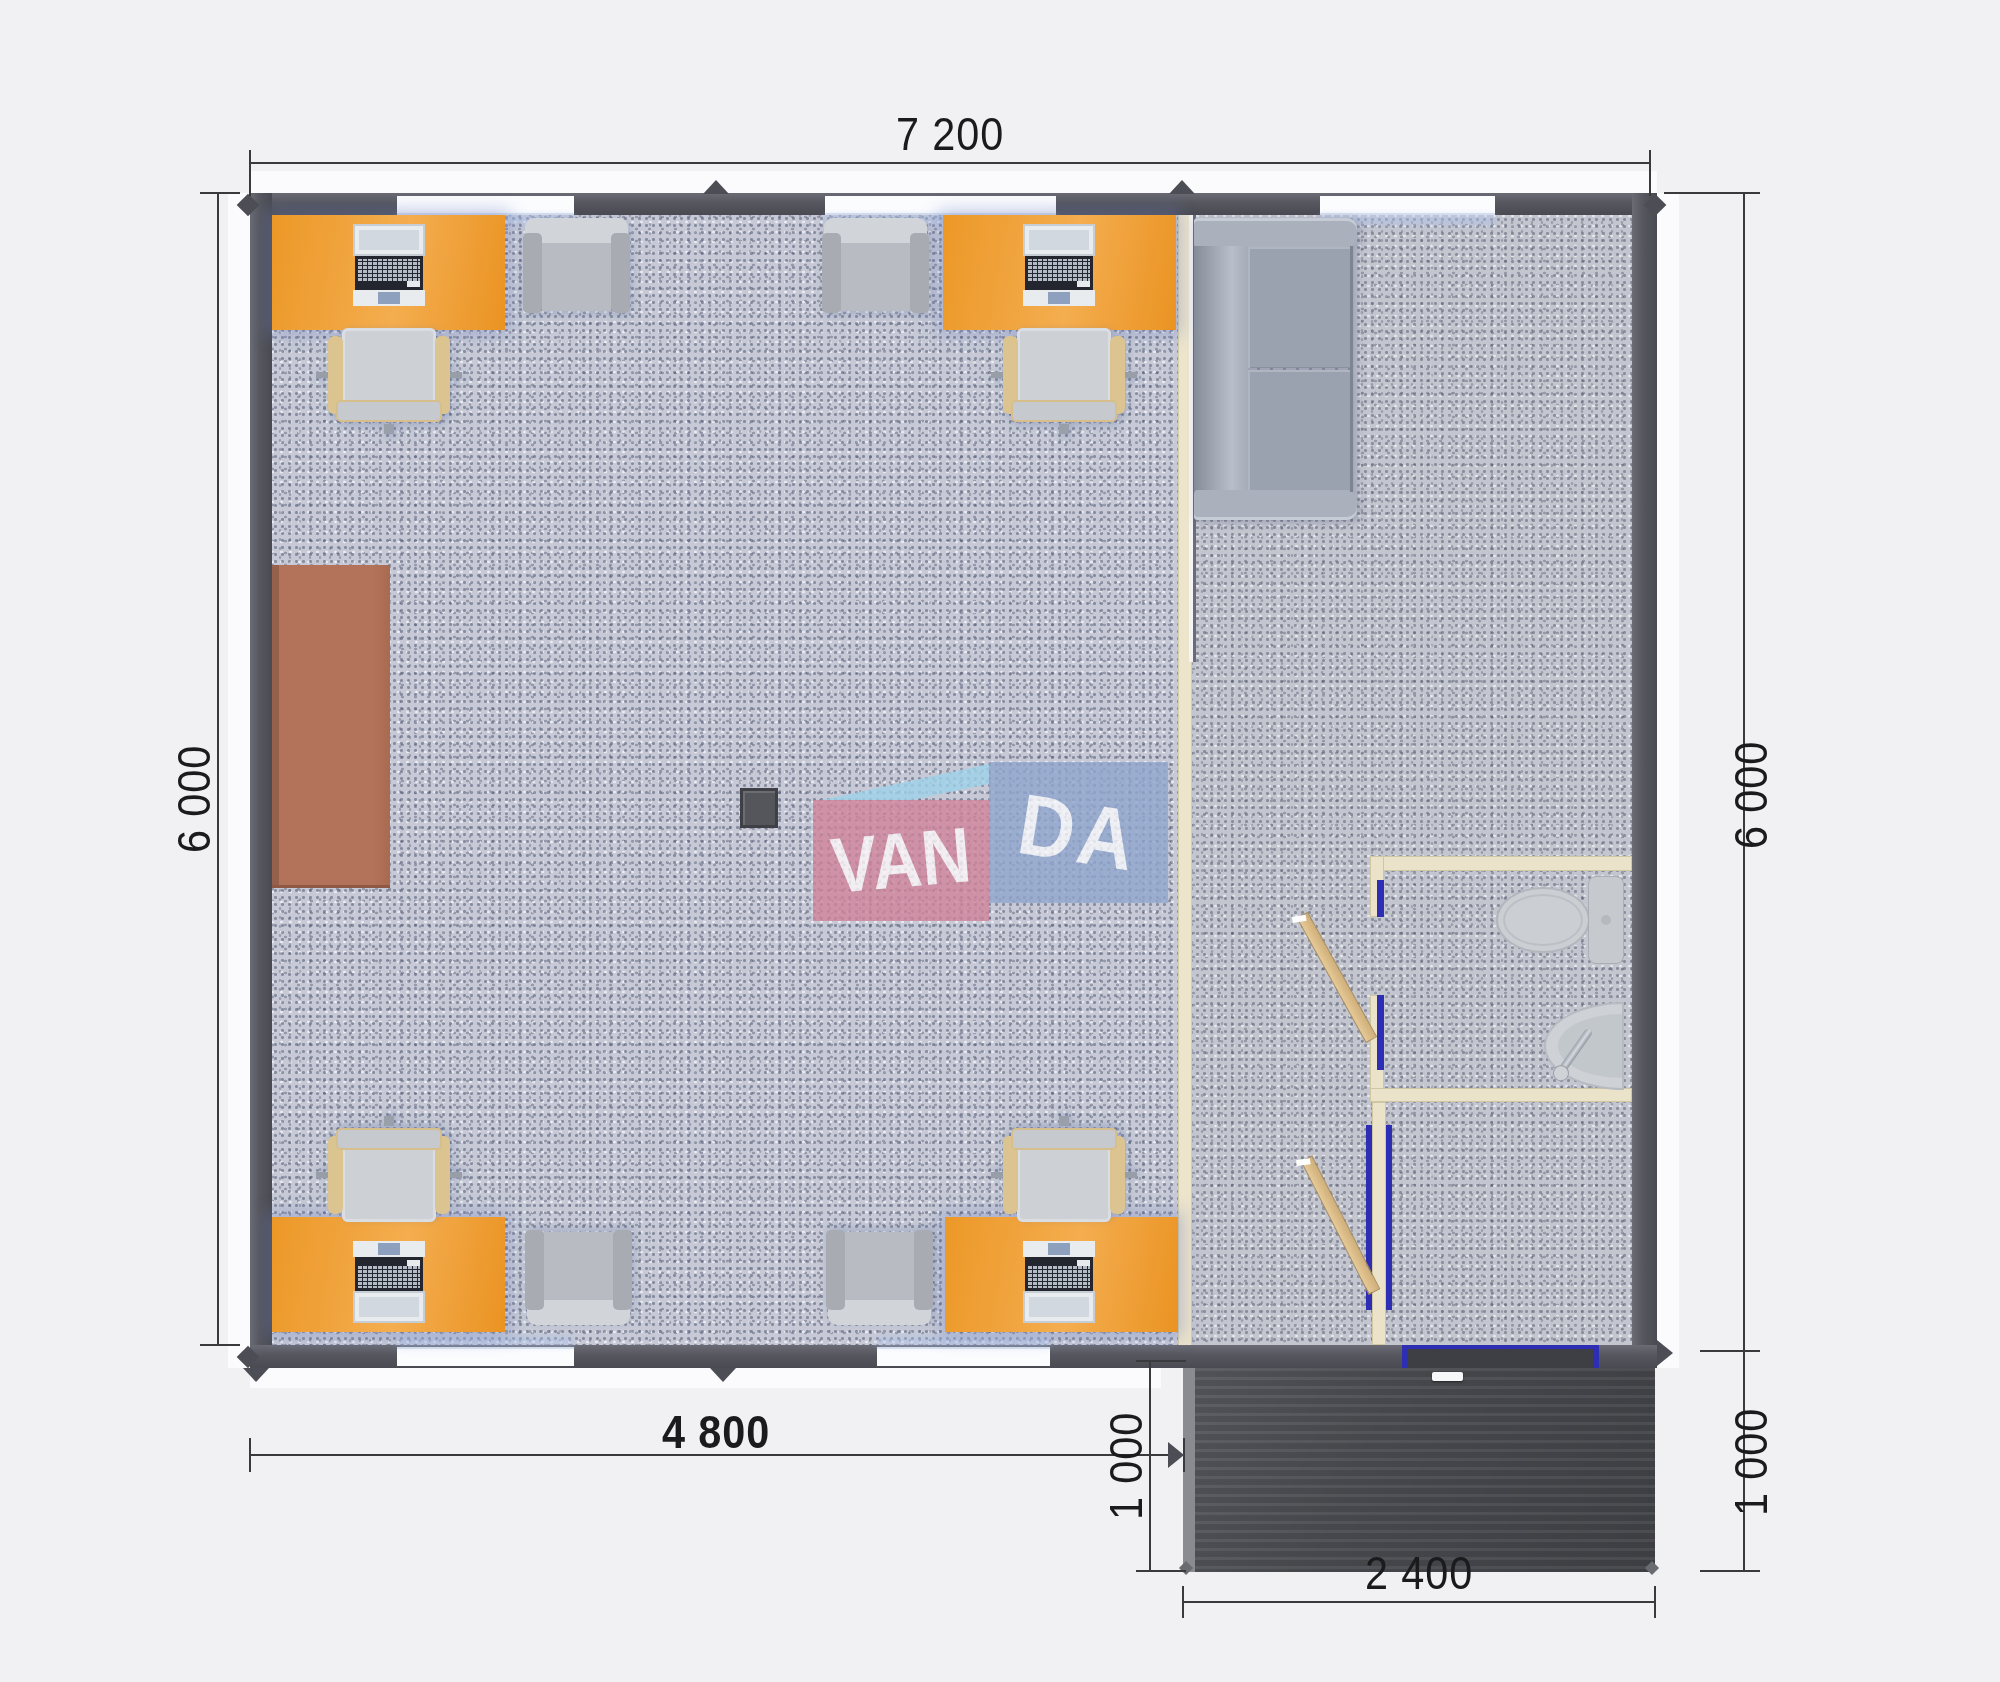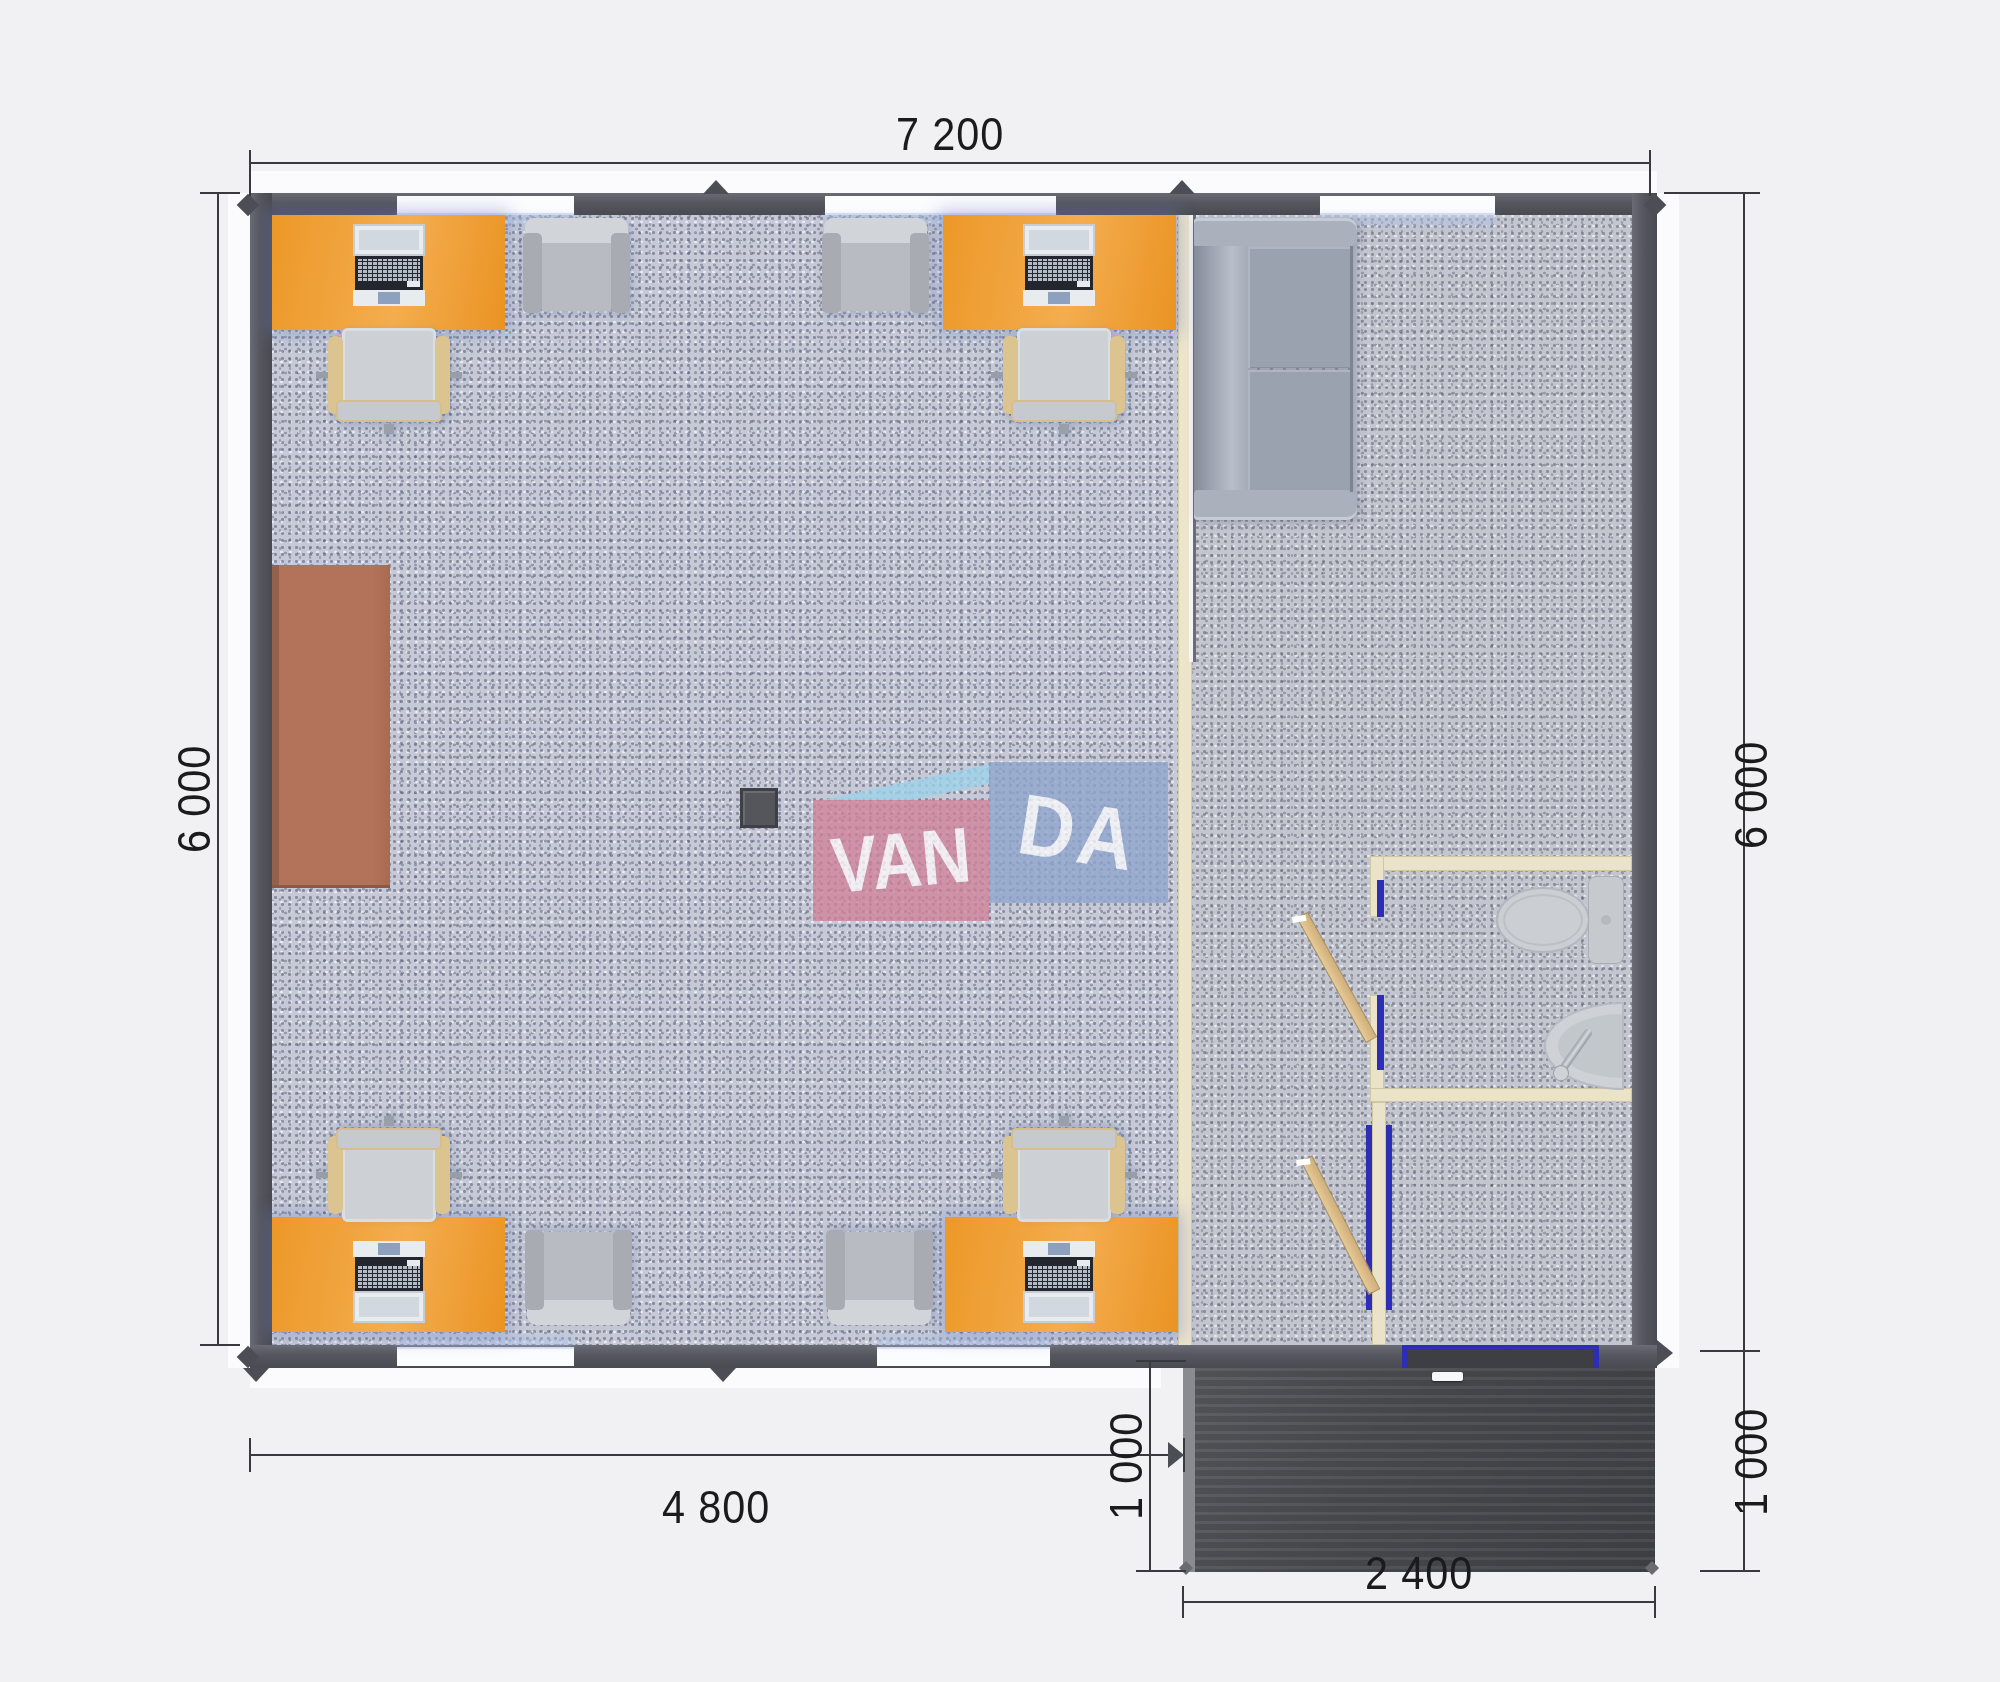--- a/index.html
+++ b/index.html
@@ -381,21 +381,21 @@
       <span>6 000</span>
     </div>
   <div class="dimlab vert" style="left:1751px;top:1462px;">
       <span>1 000</span>
     </div>
 
   <div class="dline" style="left:250px;top:1454px;width:934px;height:2px;"></div>
   <div class="tick" style="left:249px;top:1438px;width:2px;height:34px;"></div>
   <div class="tick" style="left:1183px;top:1438px;width:2px;height:34px;"></div>
   <div class="tri-right" style="left:1168px;top:1442px;"></div>
-  <div class="dimlab" style="left:716px;top:1507px;">
+  <div class="dimlab" style="left:716px;top:1432px;font-weight:bold;">
       <span>4 800</span>
     </div>
 
   <div class="dline" style="left:1149px;top:1360px;width:2px;height:212px;"></div>
   <div class="tick" style="left:1136px;top:1360px;width:50px;height:2px;"></div>
   <div class="tick" style="left:1136px;top:1570px;width:50px;height:2px;"></div>
   <div class="dimlab vert" style="left:1126px;top:1466px;">
       <span>1 000</span>
     </div>
 

